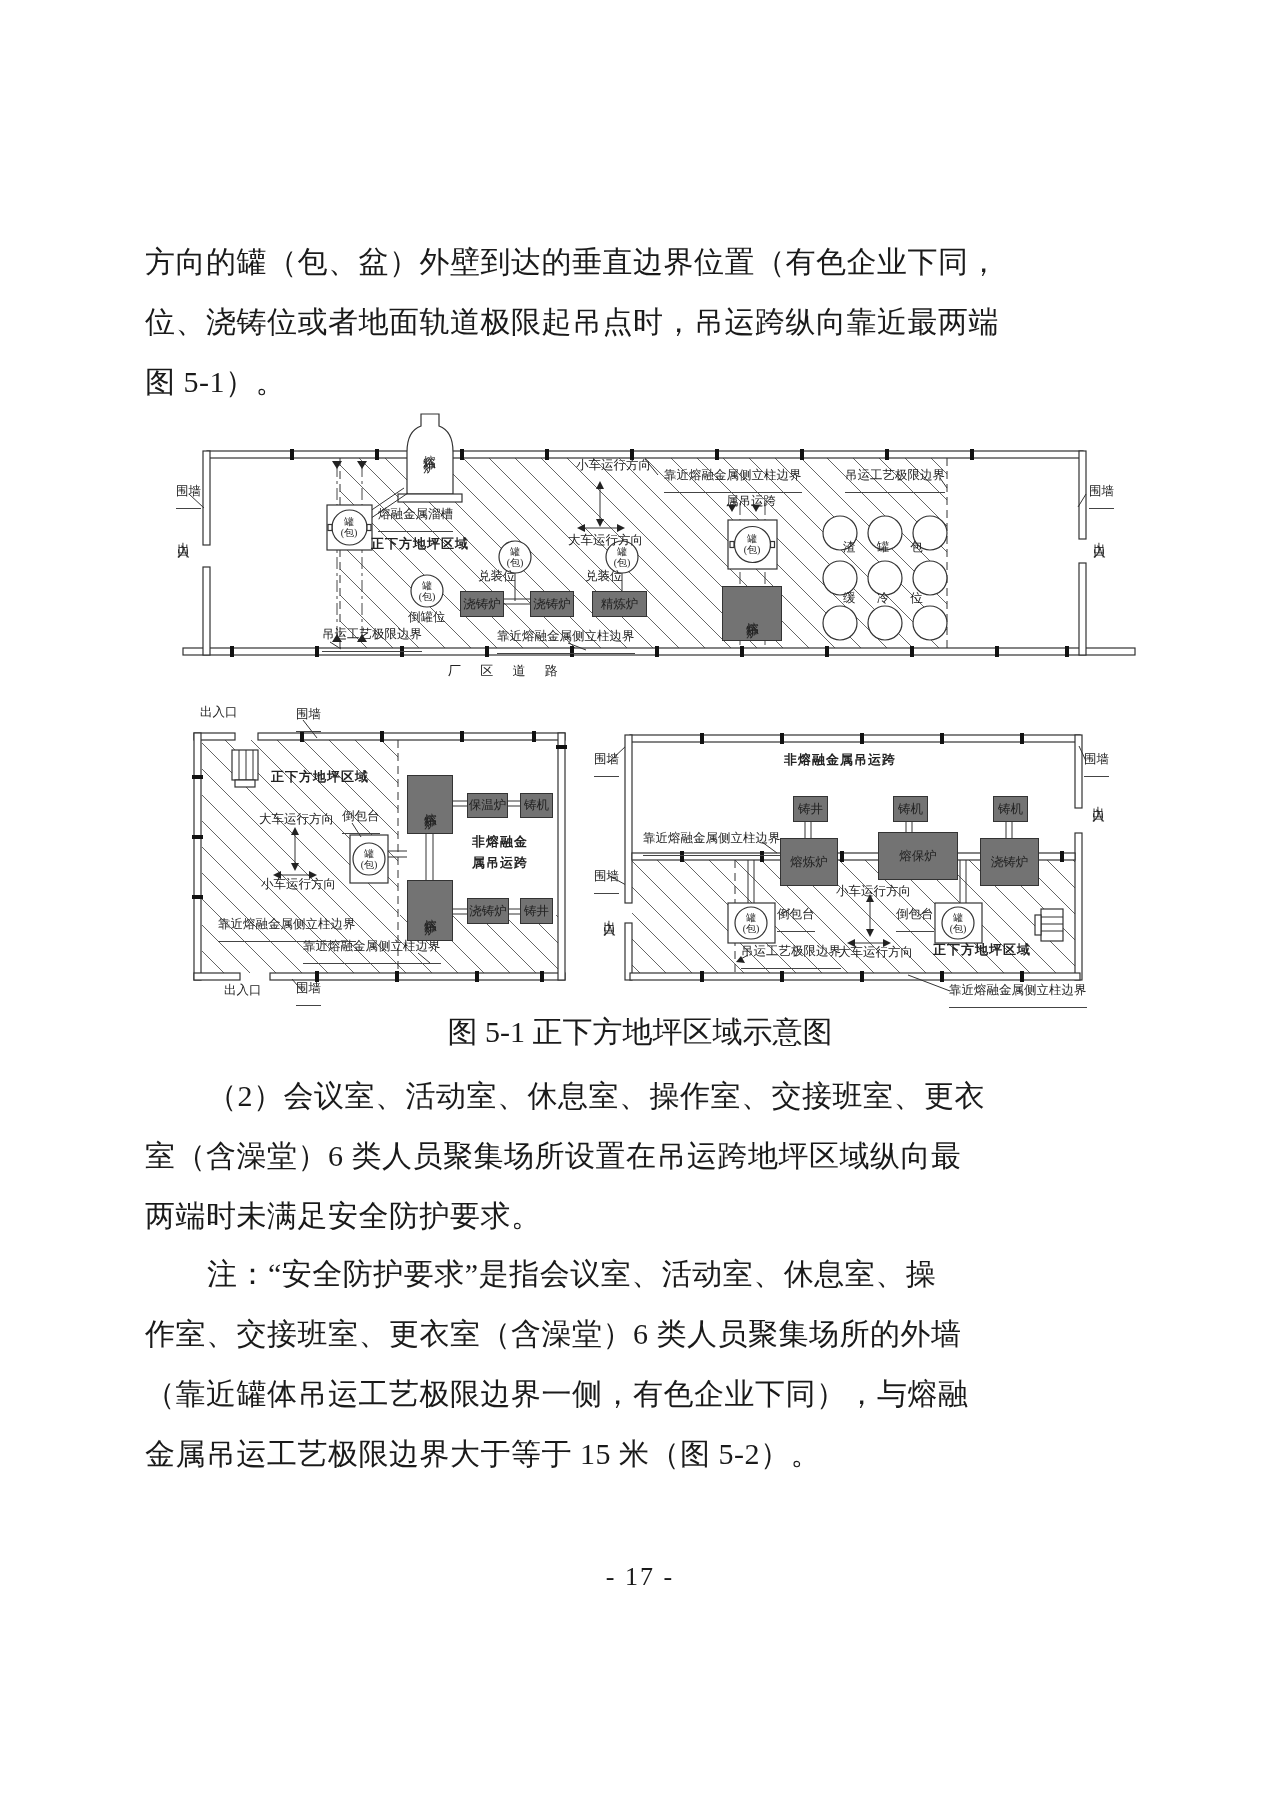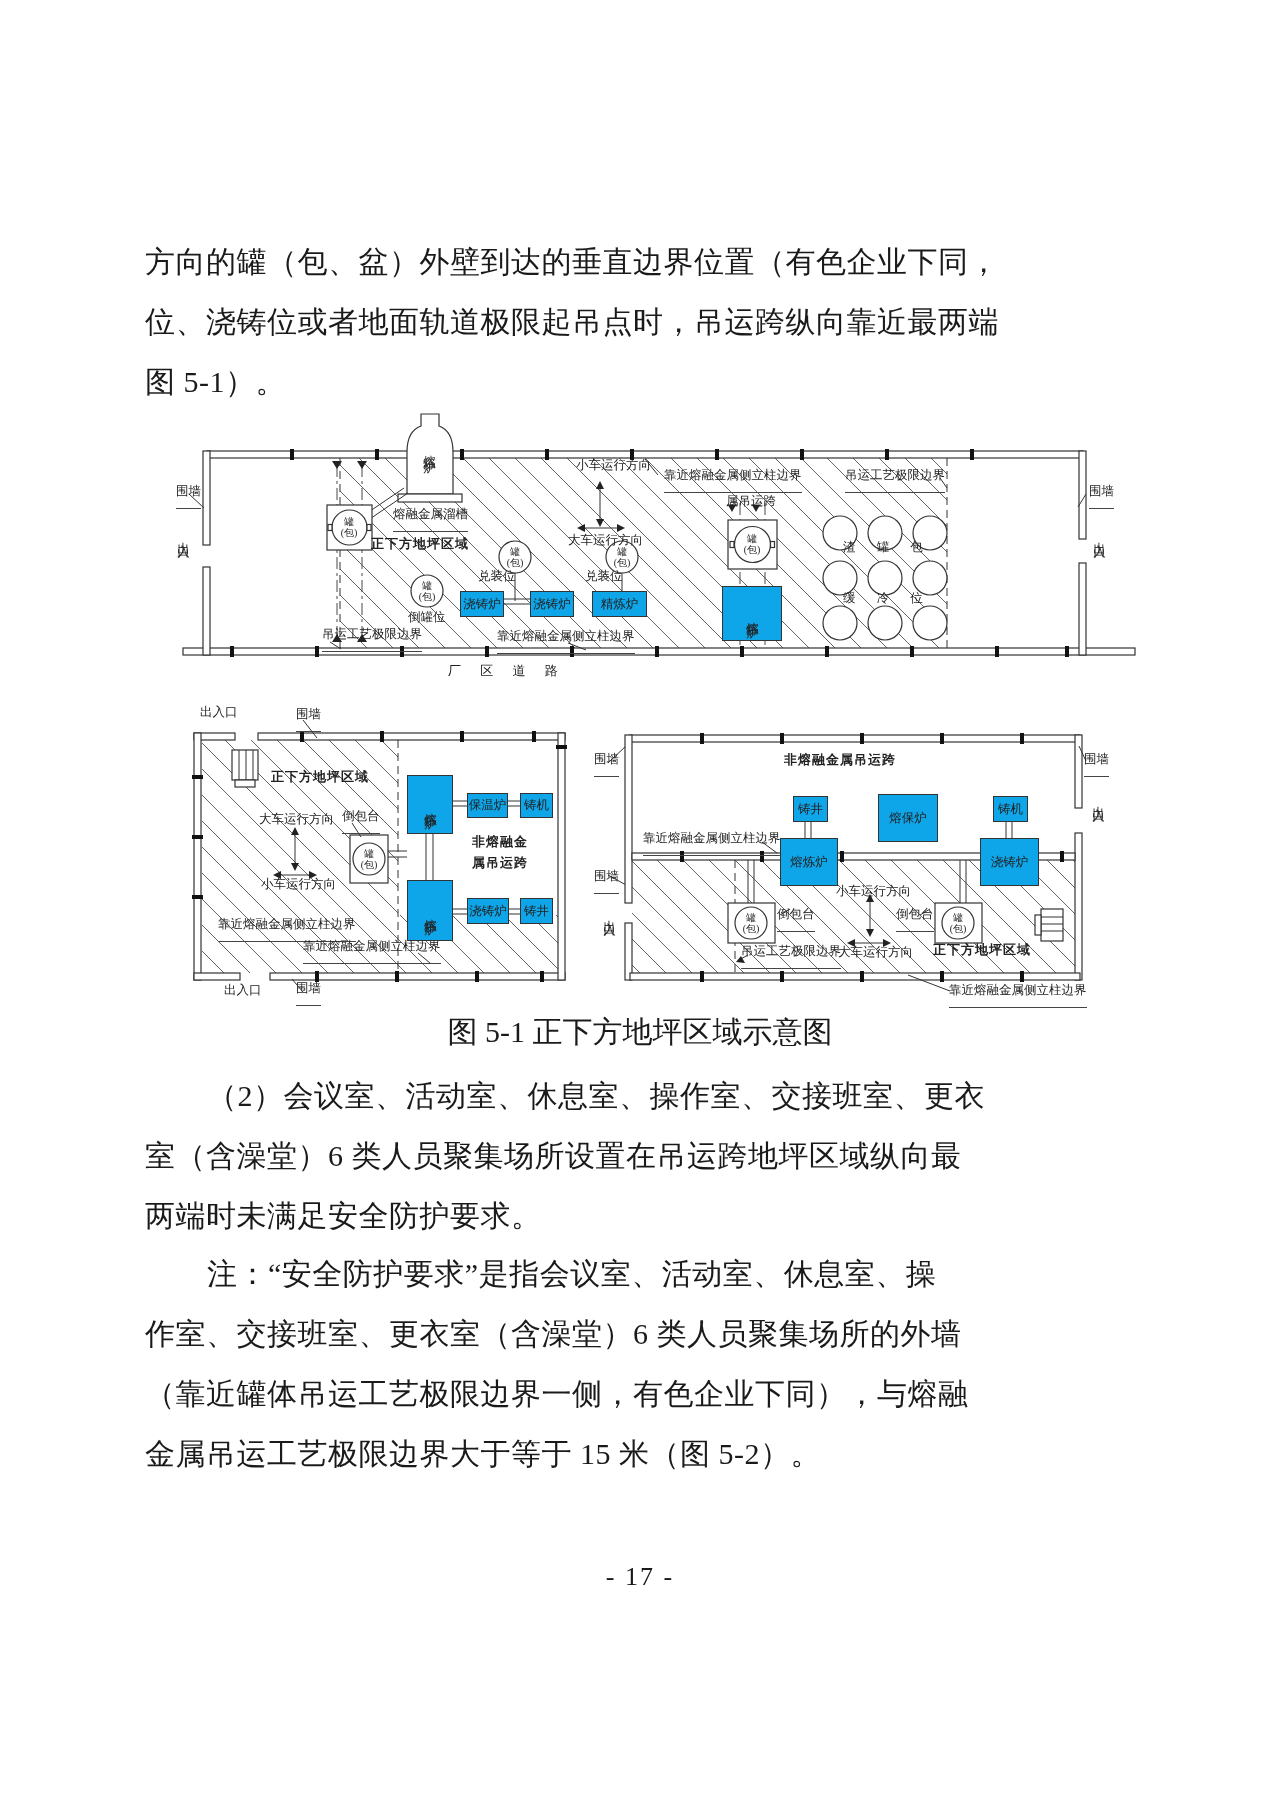--- a/index.html
+++ b/index.html
@@ -10,21 +10,21 @@
   .ind{padding-left:62px}
   .cap{position:absolute;left:95px;top:1012px;width:1090px;text-align:center;font-size:30px;line-height:40px}
   .pageno{position:absolute;left:32px;top:1562px;width:1216px;text-align:center;font-size:26px;letter-spacing:2px}
   .lbl{position:absolute;font-size:12.5px;line-height:1.15;white-space:nowrap;color:#222}
   .lbl.u{border-bottom:1px solid #444;padding-bottom:10px}
   .lbl.v{writing-mode:vertical-rl;letter-spacing:3px}
   .lbl.b{font-weight:bold;font-size:13px;letter-spacing:1px;border:none}
   .lbl.sp{letter-spacing:9px}
   .lbl.rd{font-size:13px;letter-spacing:8px}
   .gb{position:absolute;width:36px;text-align:center;font-size:10px;line-height:11px;color:#222}
-  .dbox{position:absolute;border:1.4px solid #333;background:#0ea5e9;display:flex;align-items:center;justify-content:center;font-size:12.5px;color:#222;text-align:center}
+  .dbox{position:absolute;border:1.4px solid #333;background:#737373;display:flex;align-items:center;justify-content:center;font-size:12.5px;color:#222;text-align:center}
   .dbox .vt{writing-mode:vertical-rl;letter-spacing:2px}
   svg .wall{fill:#fff;stroke:#333;stroke-width:1.2}
   svg .tk{fill:#111}
   svg .ln{stroke:#333;stroke-width:1;fill:none}
   svg .dd{stroke:#333;stroke-width:.9;fill:none;stroke-dasharray:12 4 3 4}
   svg .dsh{stroke:#333;stroke-width:1;fill:none;stroke-dasharray:8 5}
   svg .cir{fill:#fff;stroke:#333;stroke-width:1.2}
   svg .tri{fill:#222}
 </style>
 </head>
@@ -274,21 +274,21 @@
       <line class="ln" x1="901" y1="522" x2="923" y2="522"></line>
       <line class="ln" x1="901" y1="529" x2="923" y2="529"></line>
       <line class="ln" x1="901" y1="536" x2="923" y2="536"></line>
       <rect class="wall" x="895" y="520" width="6" height="20"></rect>
     </g>
   </svg>
 
   <div class="lbl u" style="left:176px;top:484px">围墙</div>
   <div class="lbl v" style="left:176px;top:532px">出入口</div>
   <div class="lbl v" style="left:422px;top:444px">熔炼炉</div>
-  <div class="lbl u" style="left:393px;top:507px">熔融金属溜槽</div>
+  <div class="lbl u" style="left:378px;top:507px">熔融金属溜槽</div>
   <div class="lbl b" style="left:371px;top:537px">正下方地坪区域</div>
   <div class="lbl" style="left:576px;top:458px">小车运行方向</div>
   <div class="lbl" style="left:568px;top:533px">大车运行方向</div>
   <div class="lbl u" style="left:664px;top:468px">靠近熔融金属侧立柱边界</div>
   <div class="lbl u" style="left:845px;top:468px">吊运工艺极限边界</div>
   <div class="lbl" style="left:726px;top:494px">属吊运跨</div>
   <div class="lbl sp" style="left:843px;top:540px">渣 罐 包</div>
   <div class="lbl sp" style="left:843px;top:591px">缓 冷 位</div>
   <div class="lbl" style="left:478px;top:569px">兑装位</div>
   <div class="lbl" style="left:585px;top:569px">兑装位</div>
@@ -400,21 +400,21 @@
     </div>
   <div class="dbox" style="left:893px;top:796px;width:35px;height:26px">
       <span>铸机</span>
     </div>
   <div class="dbox" style="left:993px;top:796px;width:35px;height:26px">
       <span>铸机</span>
     </div>
   <div class="dbox" style="left:780px;top:838px;width:58px;height:48px">
       <span>熔炼炉</span>
     </div>
-  <div class="dbox" style="left:878px;top:794px;width:60px;height:48px">
+  <div class="dbox" style="left:878px;top:832px;width:80px;height:48px">
       <span>熔保炉</span>
     </div>
   <div class="dbox" style="left:980px;top:838px;width:59px;height:48px">
       <span>浇铸炉</span>
     </div>
 
   <div class="cap">图 5-1 正下方地坪区域示意图</div>
 
   <div class="para" style="top:1066px">
     <div class="ind">（2）会议室、活动室、休息室、操作室、交接班室、更衣</div>

